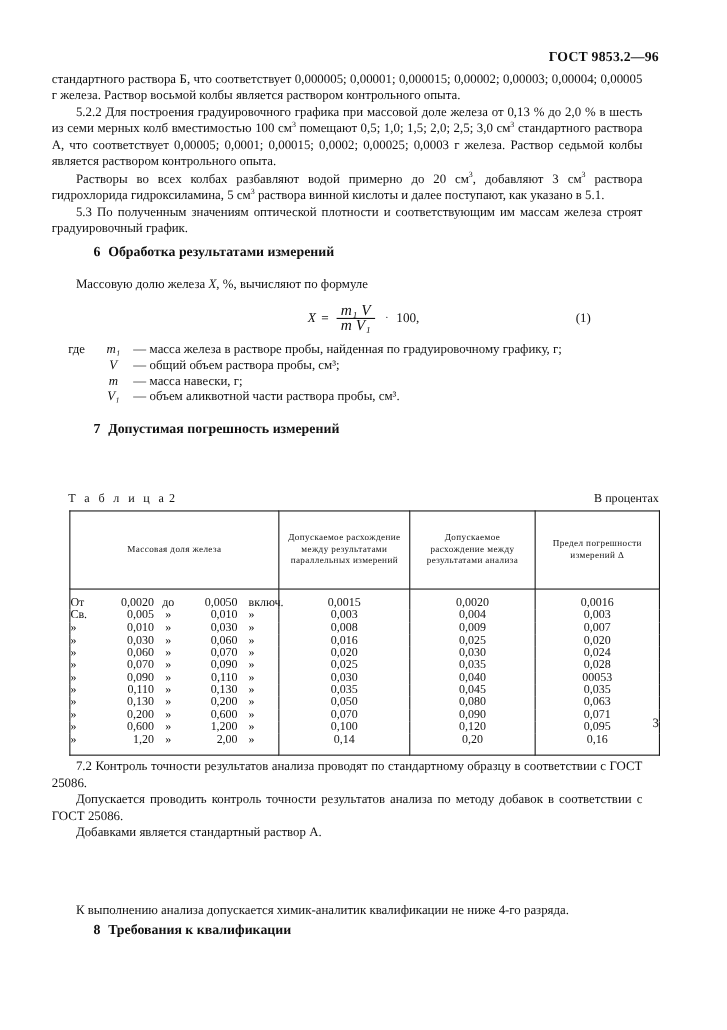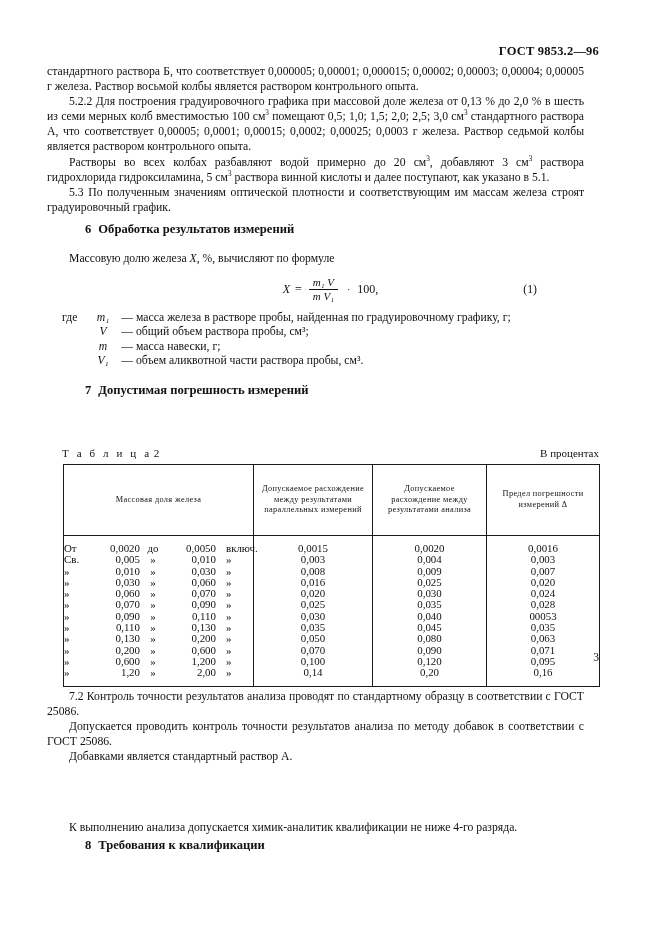--- a/index.html
+++ b/index.html
@@ -88,21 +88,21 @@
   .frac {
     display: inline-flex;
     flex-direction: column;
     align-items: center;
     vertical-align: middle;
     margin: 0 2px;
   }
   .frac .num-part,
   .frac .den-part {
     padding: 0 4px;
-    font-size: 11px;
+    font-size: 14px;
     line-height: 13px;
     white-space: nowrap;
   }
   .frac .bar {
     width: 100%;
     height: 1px;
     background: #111;
   }
   .dot-op { font-style: normal; padding: 0 2px; font-size: 10px; }
   .eqnum {
@@ -223,21 +223,21 @@
     <p class="para"><span>стандартного раствора Б, что соответствует 0,000005; 0,00001; 0,000015; 0,00002; 0,00003; 0,00004; 0,00005 г железа. Раствор восьмой колбы является раствором контрольного опыта.</span></p>
 
     <p class="para indent"><span>5.2.2  Для построения градуировочного графика при массовой доле железа от 0,13 % до 2,0 % в шесть из семи мерных колб вместимостью 100 см</span><sup>3</sup><span> помещают 0,5; 1,0; 1,5; 2,0; 2,5; 3,0 см</span><sup>3</sup><span> стандартного раствора А, что соответствует 0,00005; 0,0001; 0,00015; 0,0002; 0,00025; 0,0003 г железа. Раствор седьмой колбы является раствором контрольного опыта.</span></p>
 
     <p class="para indent"><span>Растворы во всех колбах разбавляют водой примерно до 20 см</span><sup>3</sup><span>, добавляют 3 см</span><sup>3</sup><span> раствора гидрохлорида гидроксиламина, 5 см</span><sup>3</sup><span> раствора винной кислоты и далее поступают, как указано в 5.1.</span></p>
 
     <p class="para indent"><span>5.3  По полученным значениям оптической плотности и соответствующим им массам железа строят градуировочный график.</span></p>
   </div>
 
   <div class="section-heading" style="top:222px;">
-    <span class="num">6</span><span>Обработка результатов измерений</span>
+    <span class="num">6</span><span>Обработка результатами измерений</span>
   </div>
 
   <div class="body-block" style="top:251px;">
     <p class="para indent"><span>Массовую долю железа </span><span class="it">X</span><span>, %, вычисляют по формуле</span></p>
   </div>
 
   <div class="formula-row" style="top:272px; height:34px;">
     <span class="formula">
       <span>X</span>
       <span style="font-style:normal">=</span>

